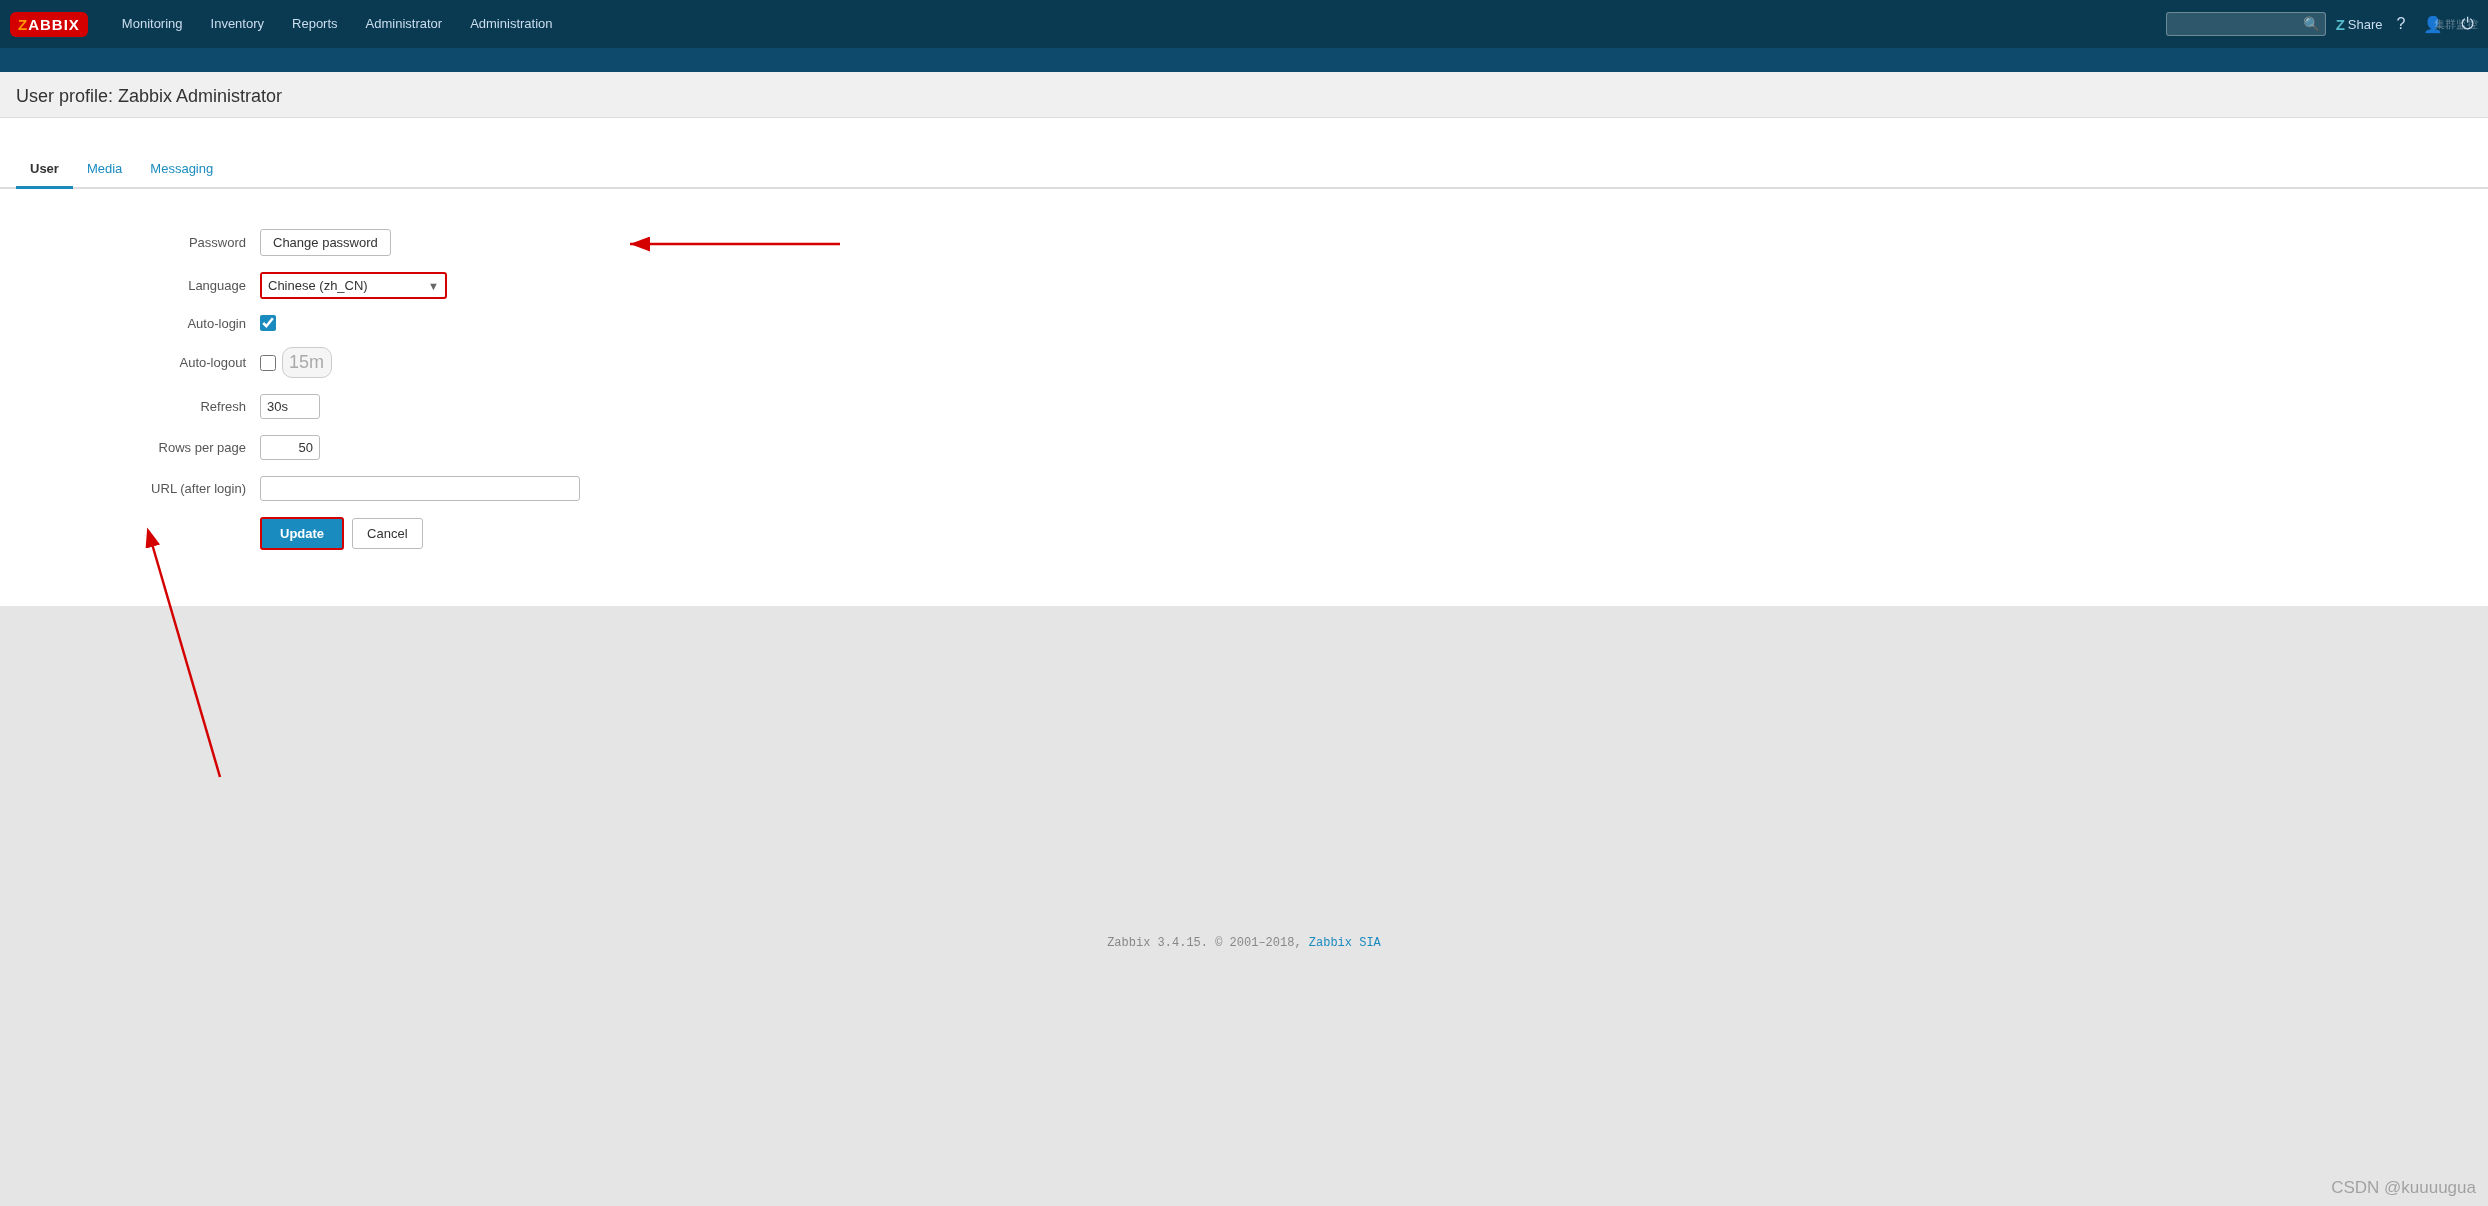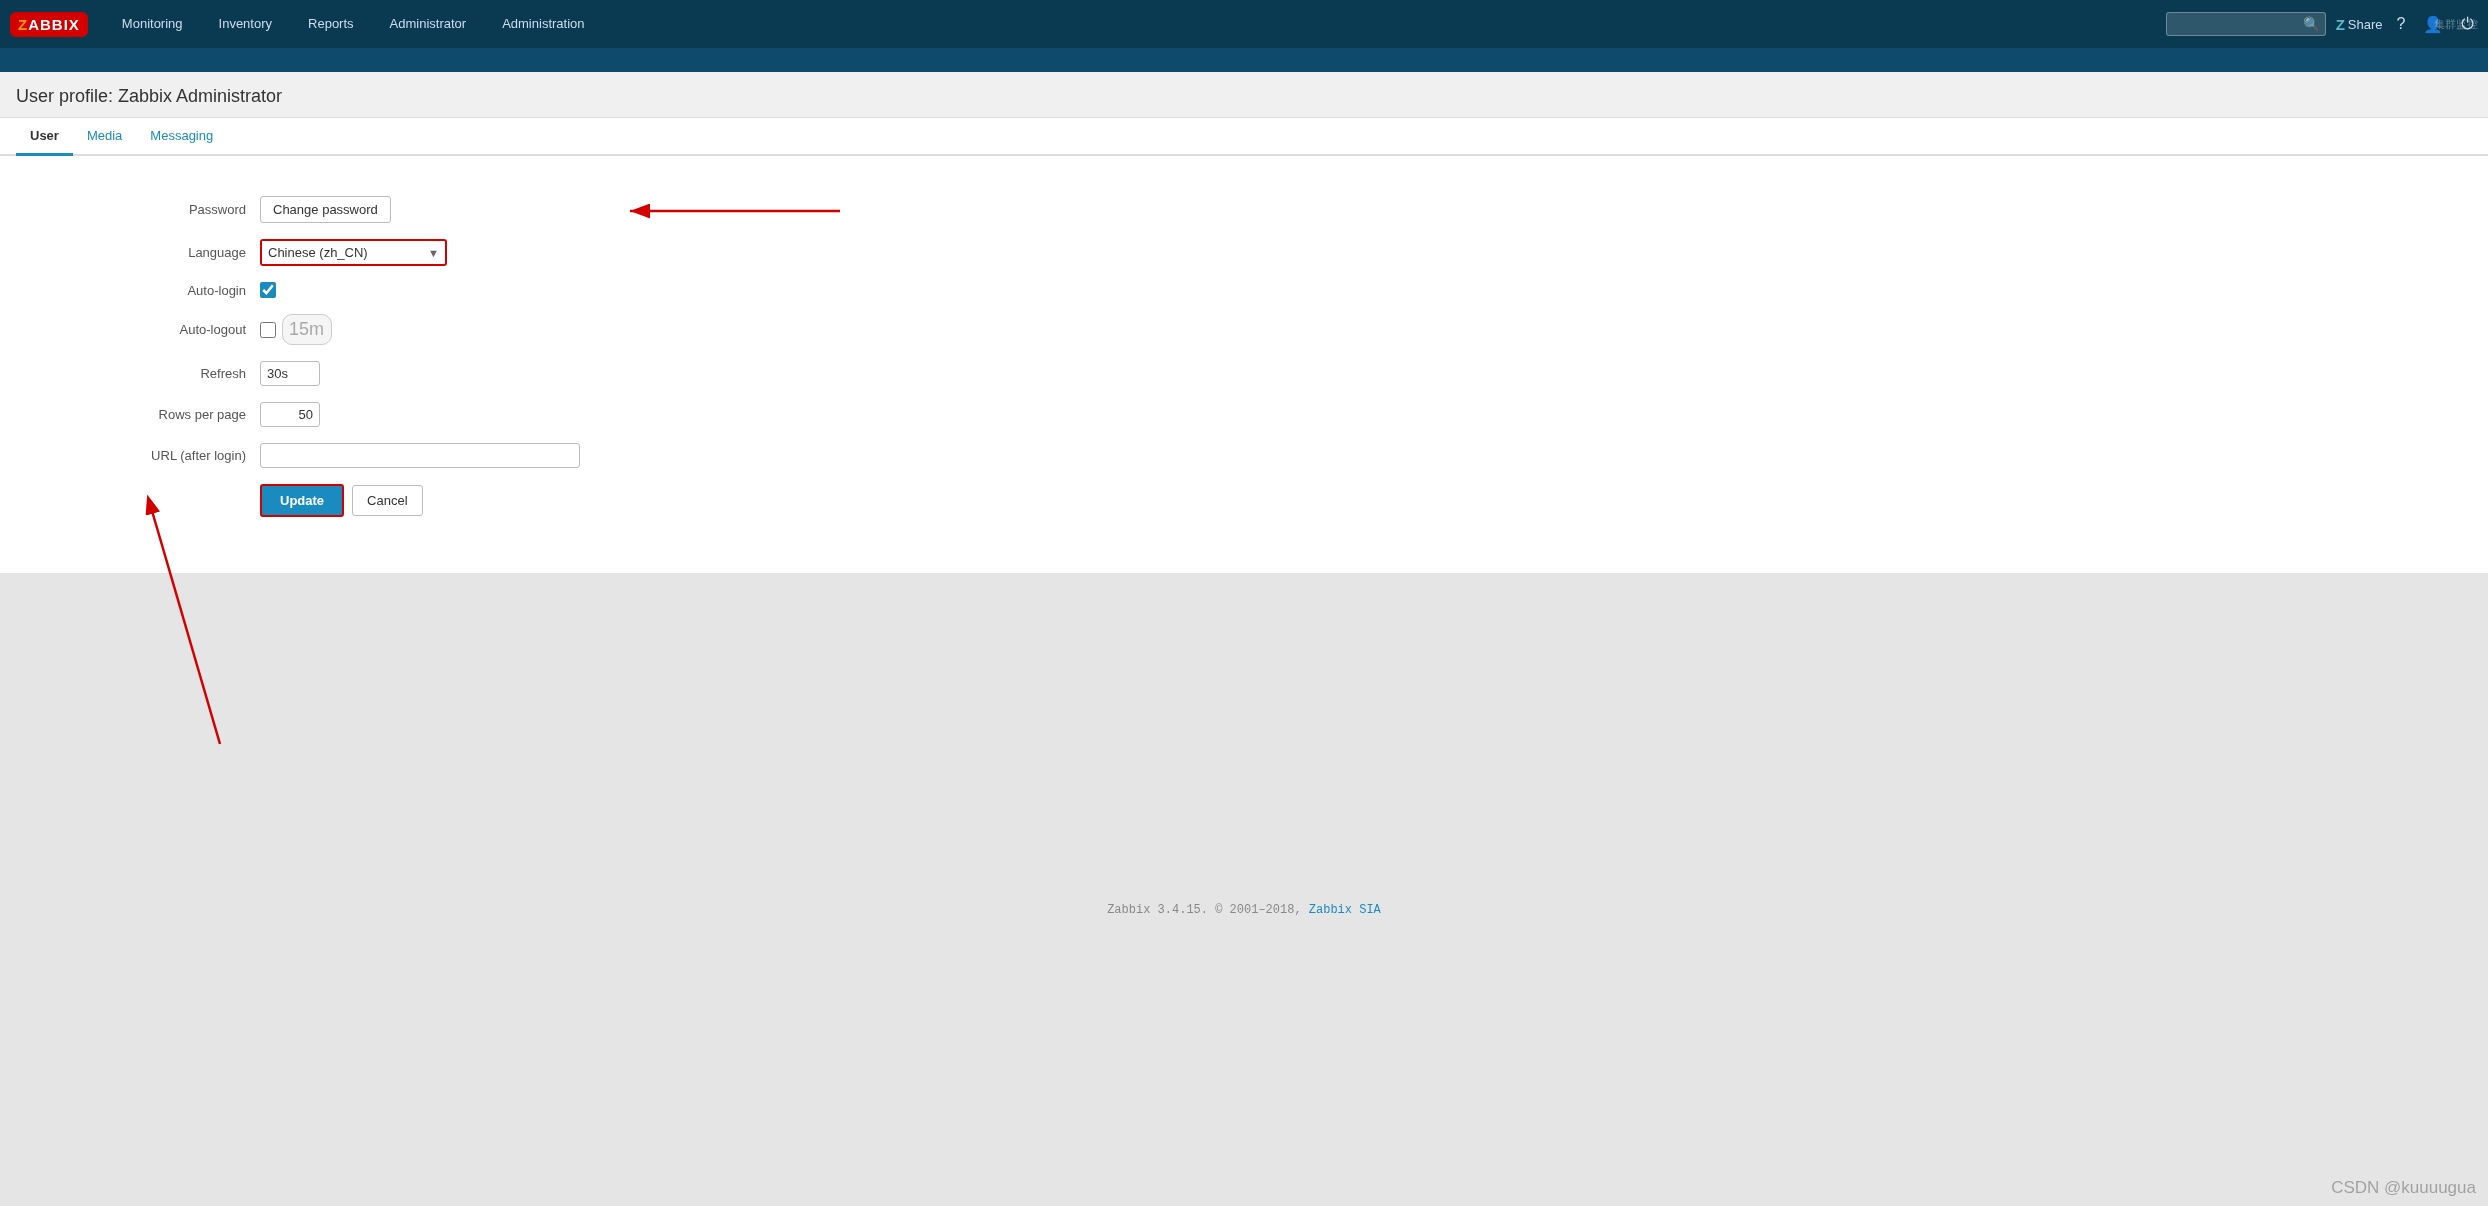--- a/index.html
+++ b/index.html
@@ -20,21 +20,21 @@
       font-weight: bold;
       font-size: 15px;
       padding: 4px 8px;
       letter-spacing: 1px;
       margin-right: 20px;
       border-radius: 6px;
     }
     .navbar-logo span { color: #f90; }
     .nav-links {
       display: flex;
-      gap: 8px;
+      gap: 0;
     }
     .nav-link {
       color: #cde;
       text-decoration: none;
       padding: 0 14px;
       font-size: 13px;
       line-height: 48px;
       cursor: pointer;
     }
     .navbar-right {
@@ -125,20 +125,21 @@
       gap: 0;
     }
     .tab {
       padding: 10px 14px;
       font-size: 13px;
       cursor: pointer;
       color: #1a8bbf;
       border-bottom: 3px solid transparent;
       margin-bottom: -2px;
       text-decoration: none;
+      margin-top: 33px;
     }
     .tab.active {
       color: #333;
       border-bottom: 3px solid #1a8bbf;
       font-weight: bold;
     }
 
     
     .main-content {
       background: #fff;

